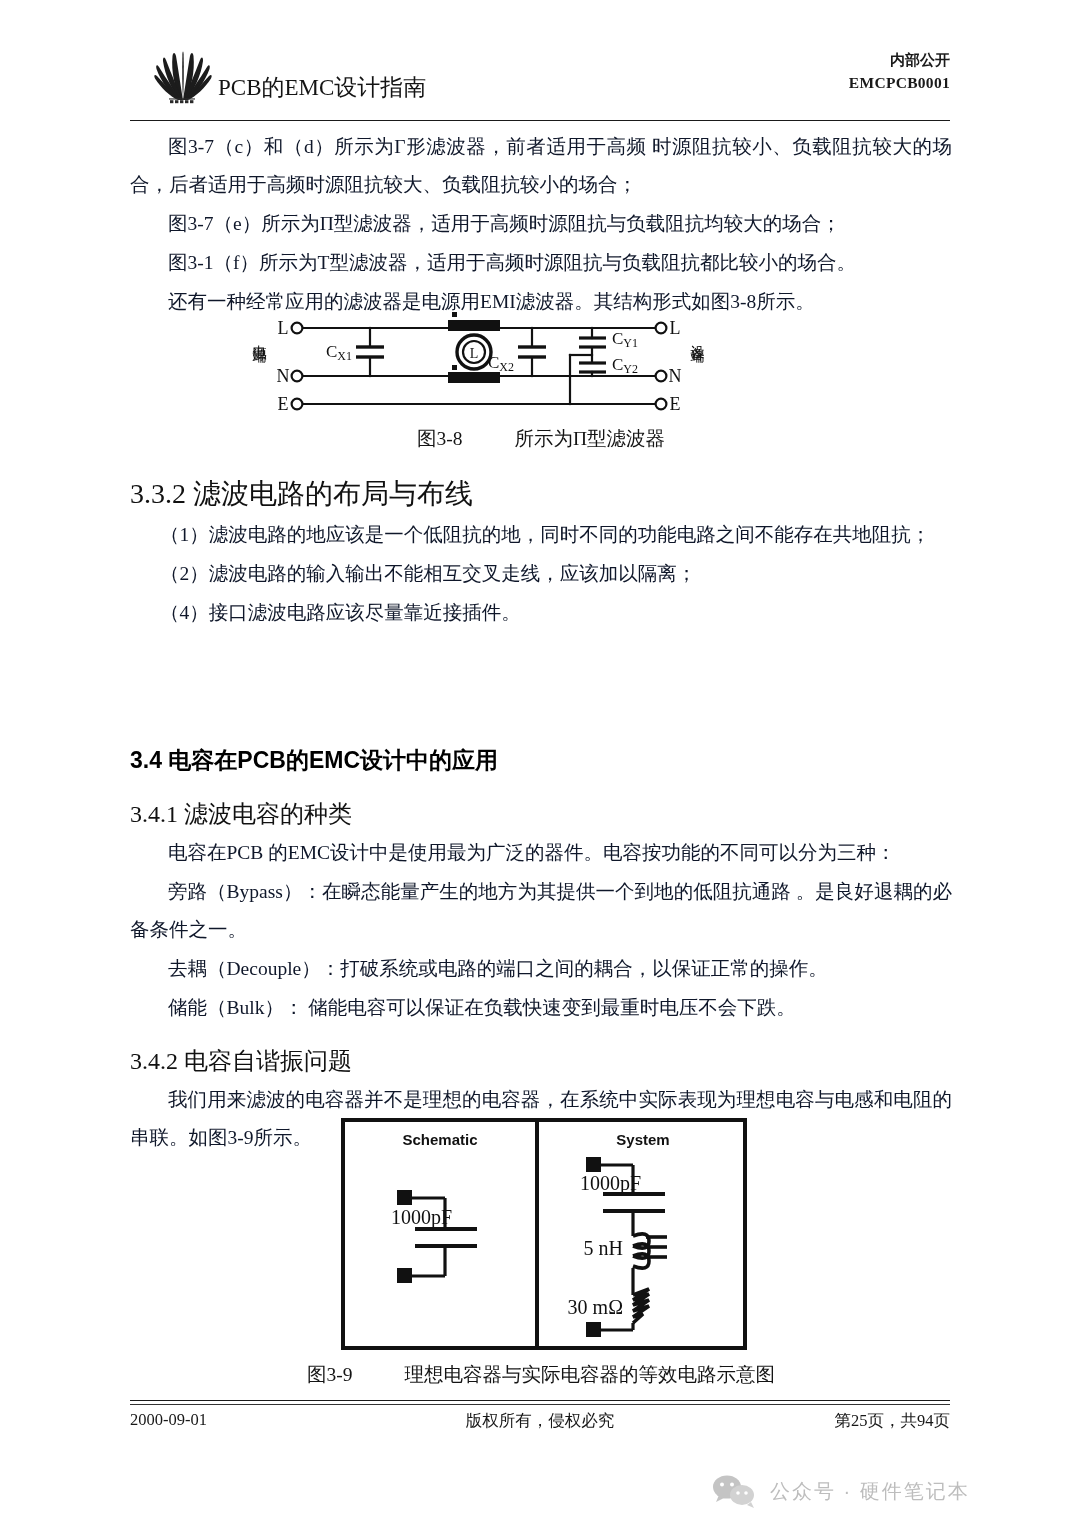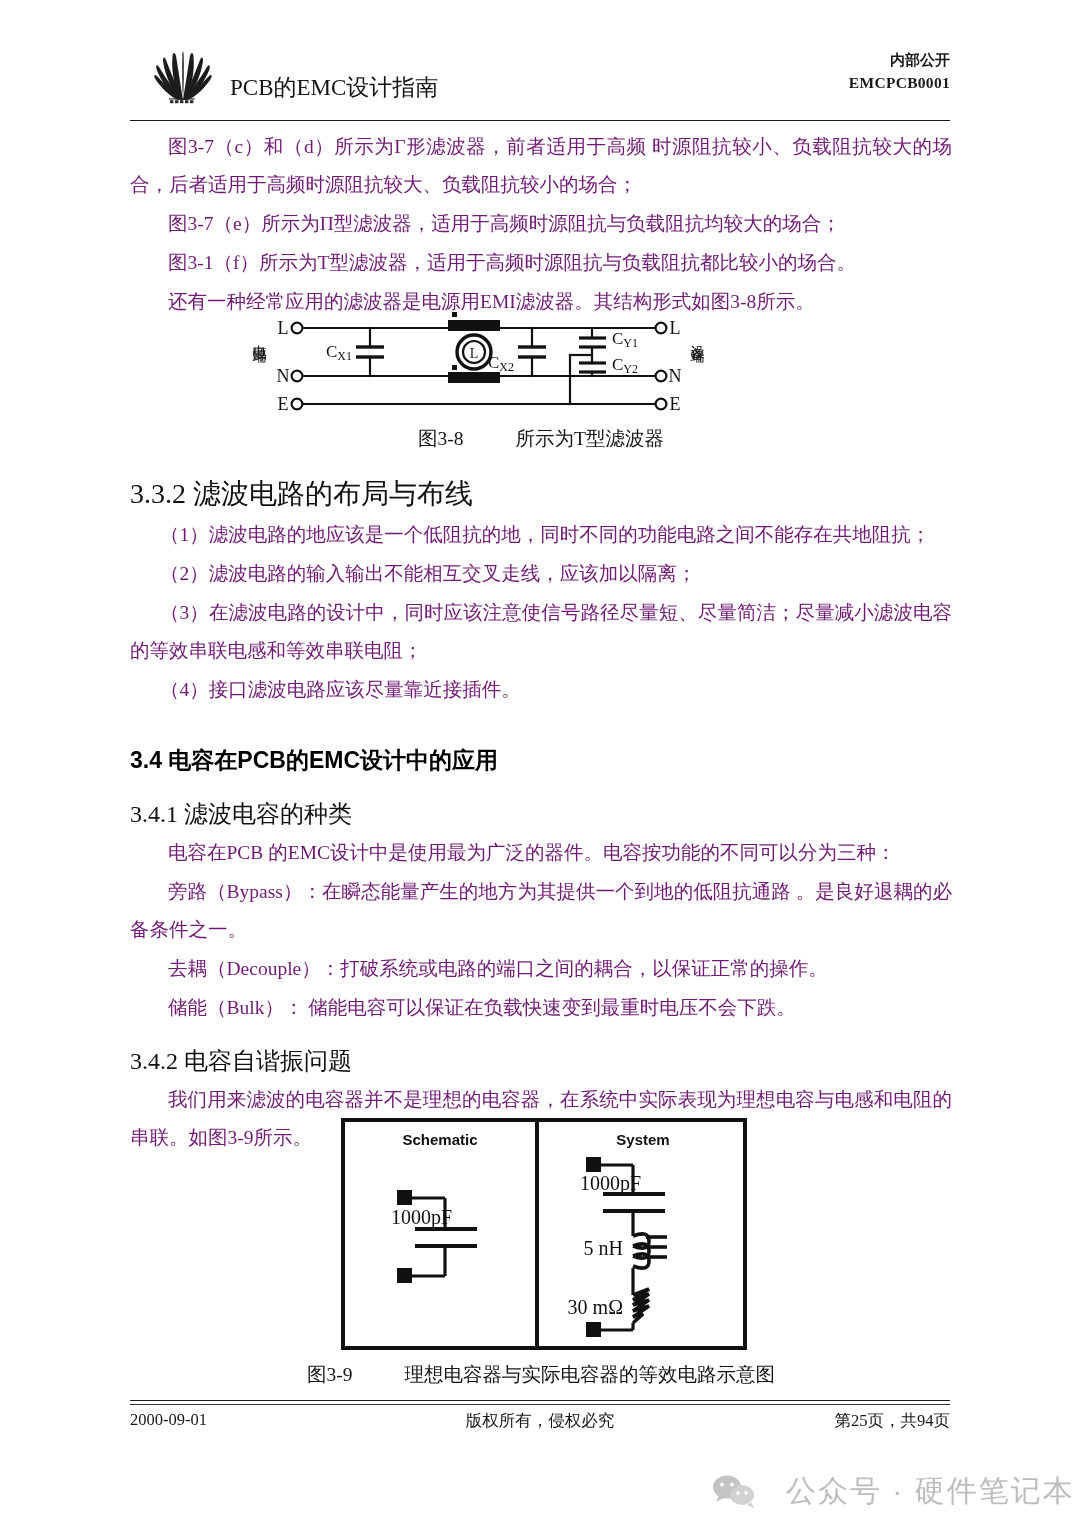--- a/index.html
+++ b/index.html
@@ -35,21 +35,21 @@
   .logo-wrap {
     position: absolute;
     left: 22px;
     top: 0px;
     width: 62px;
     height: 56px;
   }
   .logo-svg { display: block; }
   .doc-title {
     position: absolute;
-    left: 100px;
+    left: 88px;
     top: 24px;
     font-size: 23px;
     letter-spacing: 0px;
     color: #141414;
     white-space: nowrap;
   }
   .header-right {
     position: absolute;
     right: 0px;
     top: 2px;
@@ -81,21 +81,21 @@
     left: 130px;
     top: 128px;
     width: 822px;
   }
   p.para {
     margin: 0 0 1px 0;
     font-size: 19.5px;
     line-height: 38px;
     text-indent: 38px;
     text-align: justify;
-    color: #701a75;
+    color: #0f172a;
   }
   p.para.halfindent { text-indent: 30px; }
 
   h3.sec-head {
     margin: 12px 0 2px 0;
     font-size: 28px;
     line-height: 40px;
     font-weight: normal;
     color: #111;
   }
@@ -188,26 +188,25 @@
     position: absolute;
     left: 712px;
     top: 1468px;
     height: 46px;
     display: flex;
     align-items: center;
     gap: 14px;
     color: #b9b9b9;
   }
   .brand-text {
-    font-size: 30px;
+    font-size: 20px;
     font-family: "Liberation Sans", "DejaVu Sans", sans-serif;
     color: #bdbdbd;
     letter-spacing: 2px;
     white-space: nowrap;
-    margin-left: 16px;
   }
 
   
   .vtext {
     font-size: 13px;
     line-height: 1.08;
     text-align: center;
   }
 </style>
 </head>
@@ -344,28 +343,27 @@
     
     <div style="position:absolute;left:0px;top:24px;width:18px;" class="vtext">
       <div style="writing-mode:vertical-rl;font-size:14px;letter-spacing:2px;">电源端</div>
     </div>
     <div style="position:absolute;left:438px;top:24px;width:18px;" class="vtext">
       <div style="writing-mode:vertical-rl;font-size:14px;letter-spacing:2px;">设备端</div>
     </div>
   </div>
 
   <div class="cap38 fig-caption">
-    <span>图3-8</span><span class="gap"></span><span>所示为T型滤波器</span>
+    <span>图3-8</span><span class="gap"></span><span>所示为Π型滤波器</span>
   </div>
 
   <div style="position:absolute;left:130px;top:462px;width:822px;">
     <h3 class="sec-head">3.3.2  滤波电路的布局与布线</h3>
     <p class="para halfindent">（1）滤波电路的地应该是一个低阻抗的地，同时不同的功能电路之间不能存在共地阻抗；</p>
     <p class="para halfindent">（2）滤波电路的输入输出不能相互交叉走线，应该加以隔离；</p>
-    <p class="para halfindent">（3）在滤波电路的设计中，同时应该注意使信号路径尽量短、尽量简洁；尽量减小滤波电容的等效串联电感和等效串联电阻；</p>
     <p class="para halfindent">（4）接口滤波电路应该尽量靠近接插件。</p>
   </div>
 
   <div style="position:absolute;left:130px;top:718px;width:822px;">
     <h2 class="sec-head-big">3.4 电容在PCB的EMC设计中的应用</h2>
     <h3 class="sub-head">3.4.1 滤波电容的种类</h3>
     <p class="para">电容在PCB 的EMC设计中是使用最为广泛的器件。电容按功能的不同可以分为三种：</p>
     <p class="para">旁路（Bypass）：在瞬态能量产生的地方为其提供一个到地的低阻抗通路 。是良好退耦的必备条件之一。</p>
     <p class="para">去耦（Decouple）：打破系统或电路的端口之间的耦合，以保证正常的操作。</p>
     <p class="para">储能（Bulk）： 储能电容可以保证在负载快速变到最重时电压不会下跌。</p>

